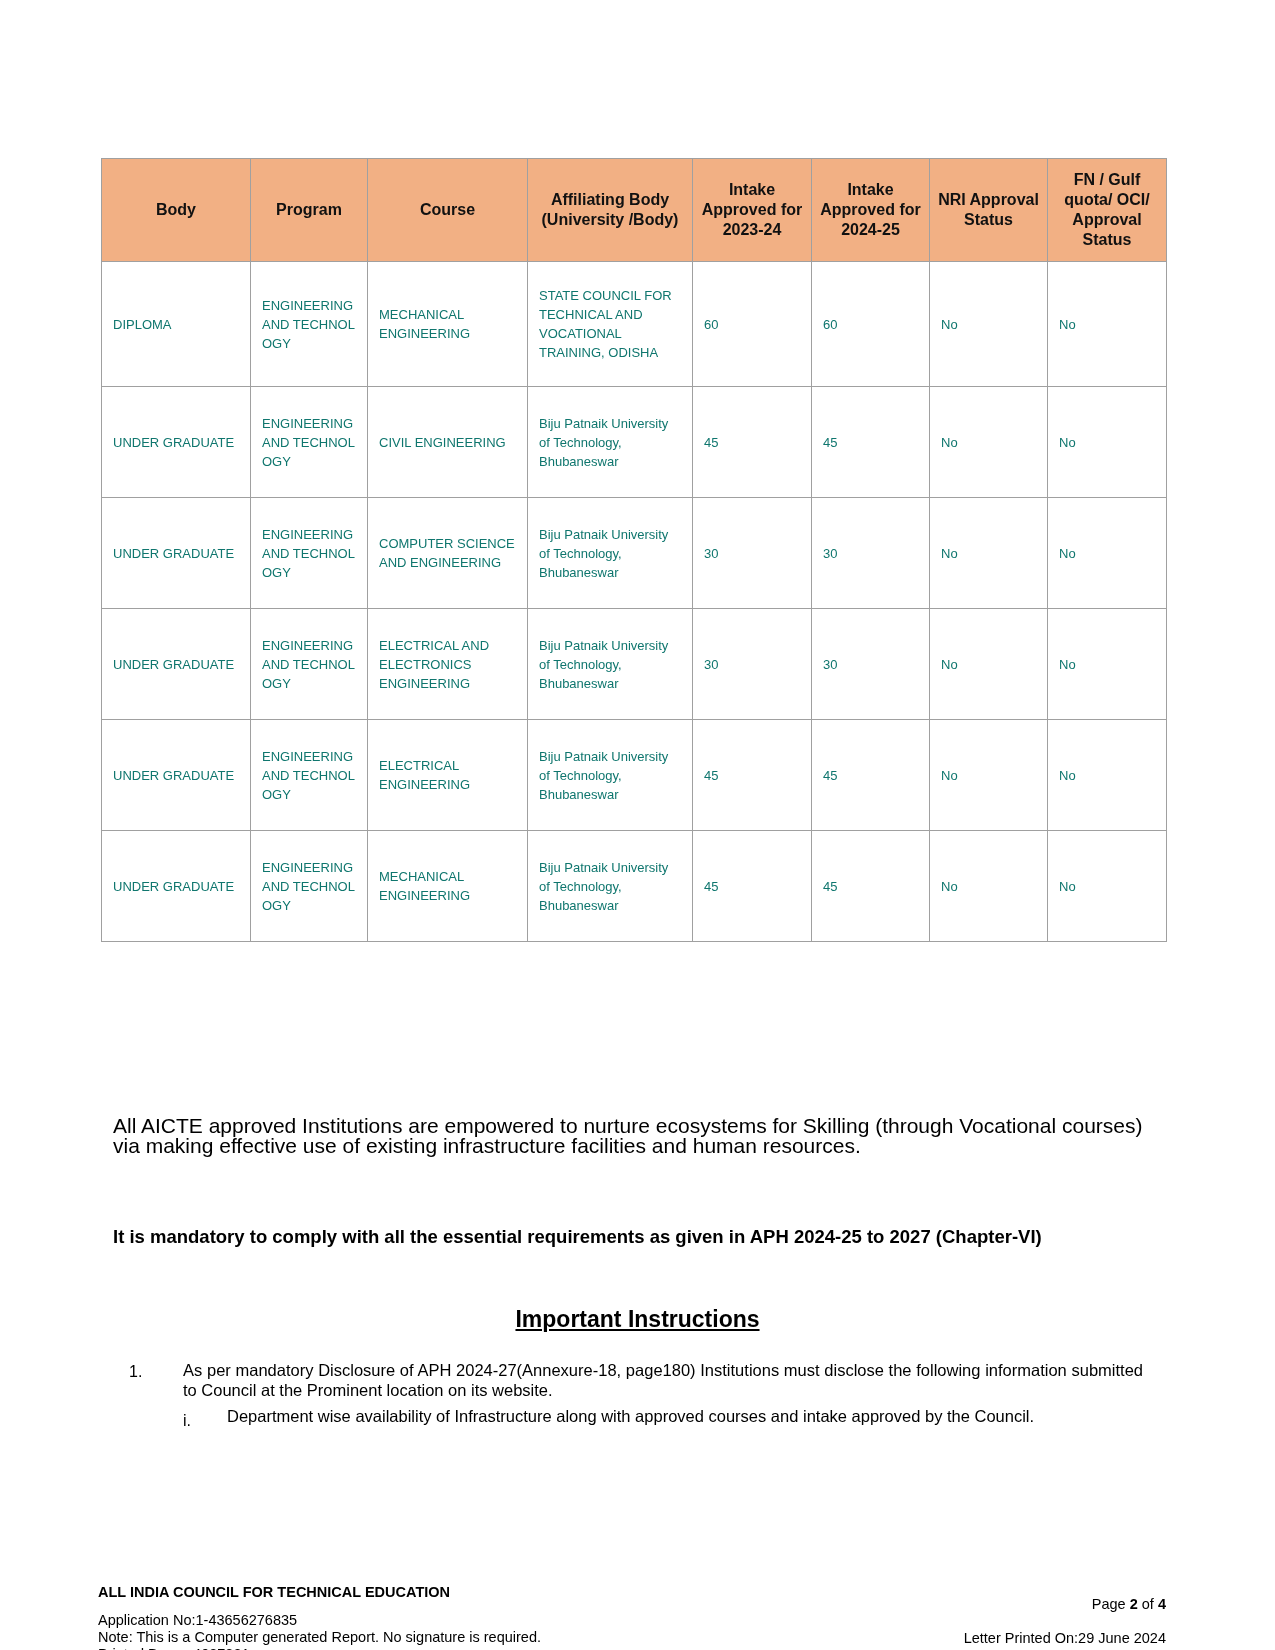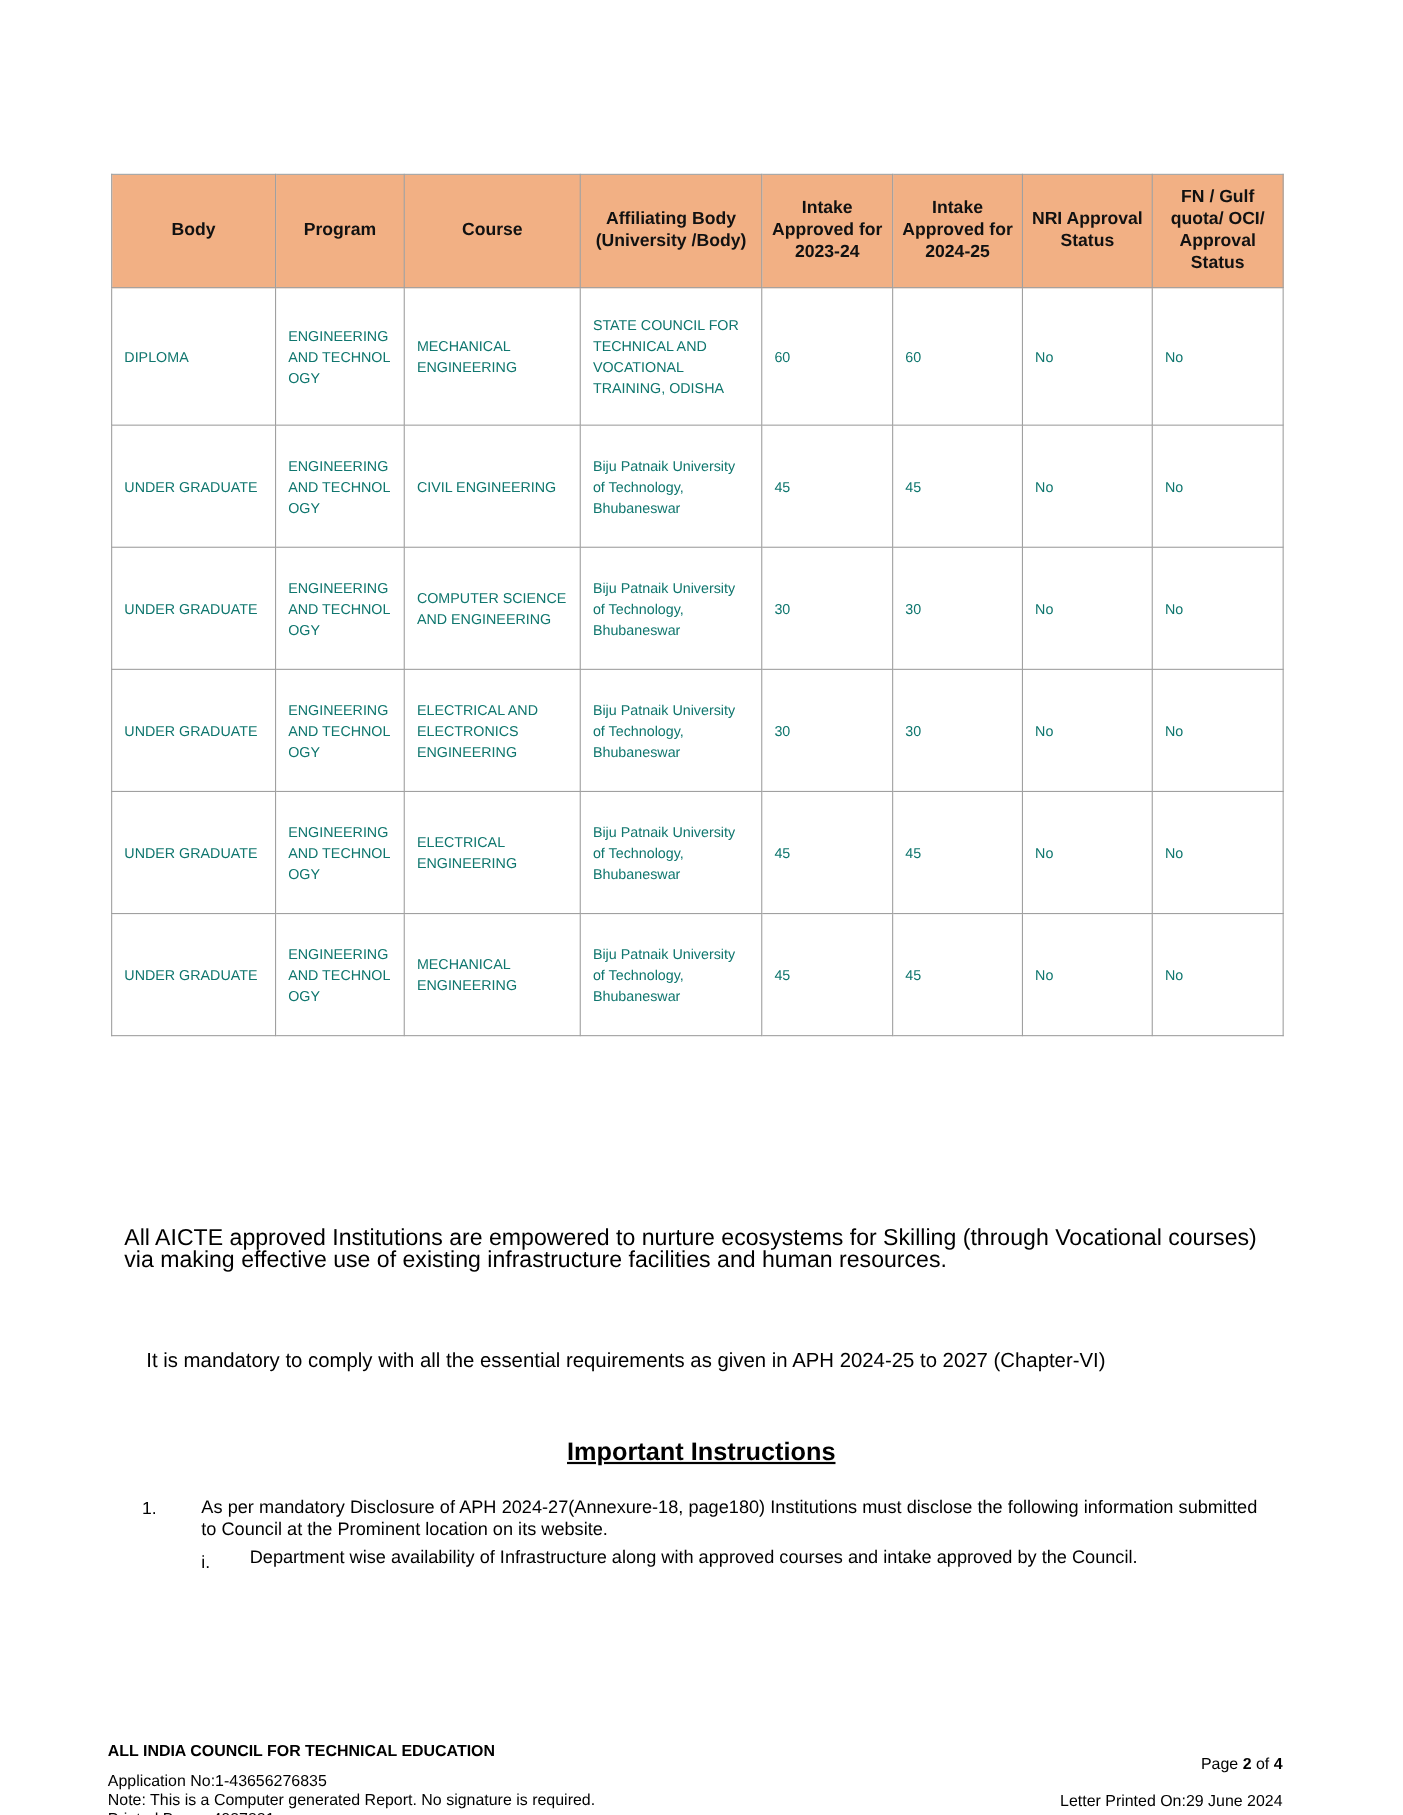--- a/index.html
+++ b/index.html
@@ -13,21 +13,21 @@
     table.intake th { background: #f2b084; font-weight: bold; font-size: 16px;
       line-height: 20px; text-align: center; vertical-align: middle; height: 102px;
       padding: 0 6px; color: #111; }
     table.intake td { font-size: 13px; line-height: 19px; color: #0f766e;
       vertical-align: middle; padding: 0 10px 0 11px; height: 110px; }
     table.intake tr.first td { height: 124px; }
 
     .p1 { position: absolute; left: 113px; top: 1116px; width: 1040px; font-size: 21px;
           line-height: 20px; }
     .p2 { position: absolute; left: 113px; top: 1226px; width: 1060px; font-size: 18.5px;
-          font-weight: normal; margin-left: 20px; }
+          font-weight: bold; }
     .heading { position: absolute; left: 0; width: 1275px; top: 1306px; text-align: center;
           font-size: 23px; font-weight: bold; text-decoration: underline; }
     .item1-num { position: absolute; left: 129px; top: 1363px; font-size: 16px; }
     .item1-text { position: absolute; left: 183px; top: 1360px; width: 960px; font-size: 16.5px;
           line-height: 20px; text-align: justify; }
     .subitem-num { position: absolute; left: 183px; top: 1412px; font-size: 16px; }
     .subitem-text { position: absolute; left: 227px; top: 1407px; font-size: 16.5px; }
 
     .footer { position: absolute; left: 98px; top: 1584px; width: 1068px; font-size: 14.5px;
               line-height: 17px; }

